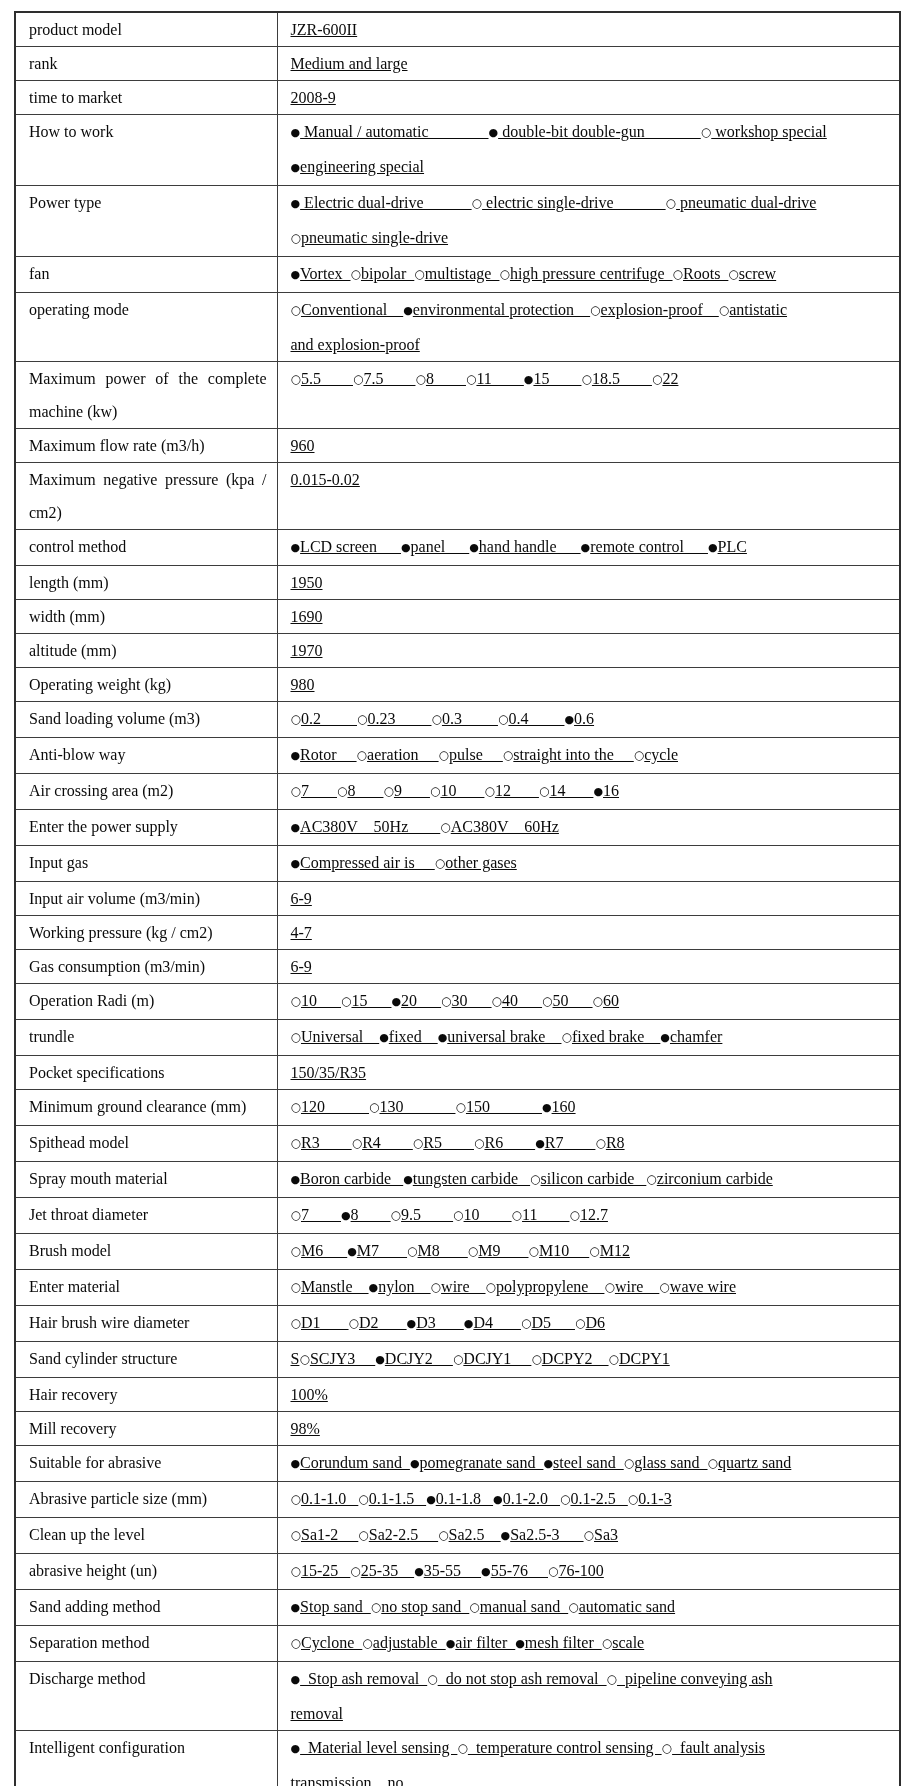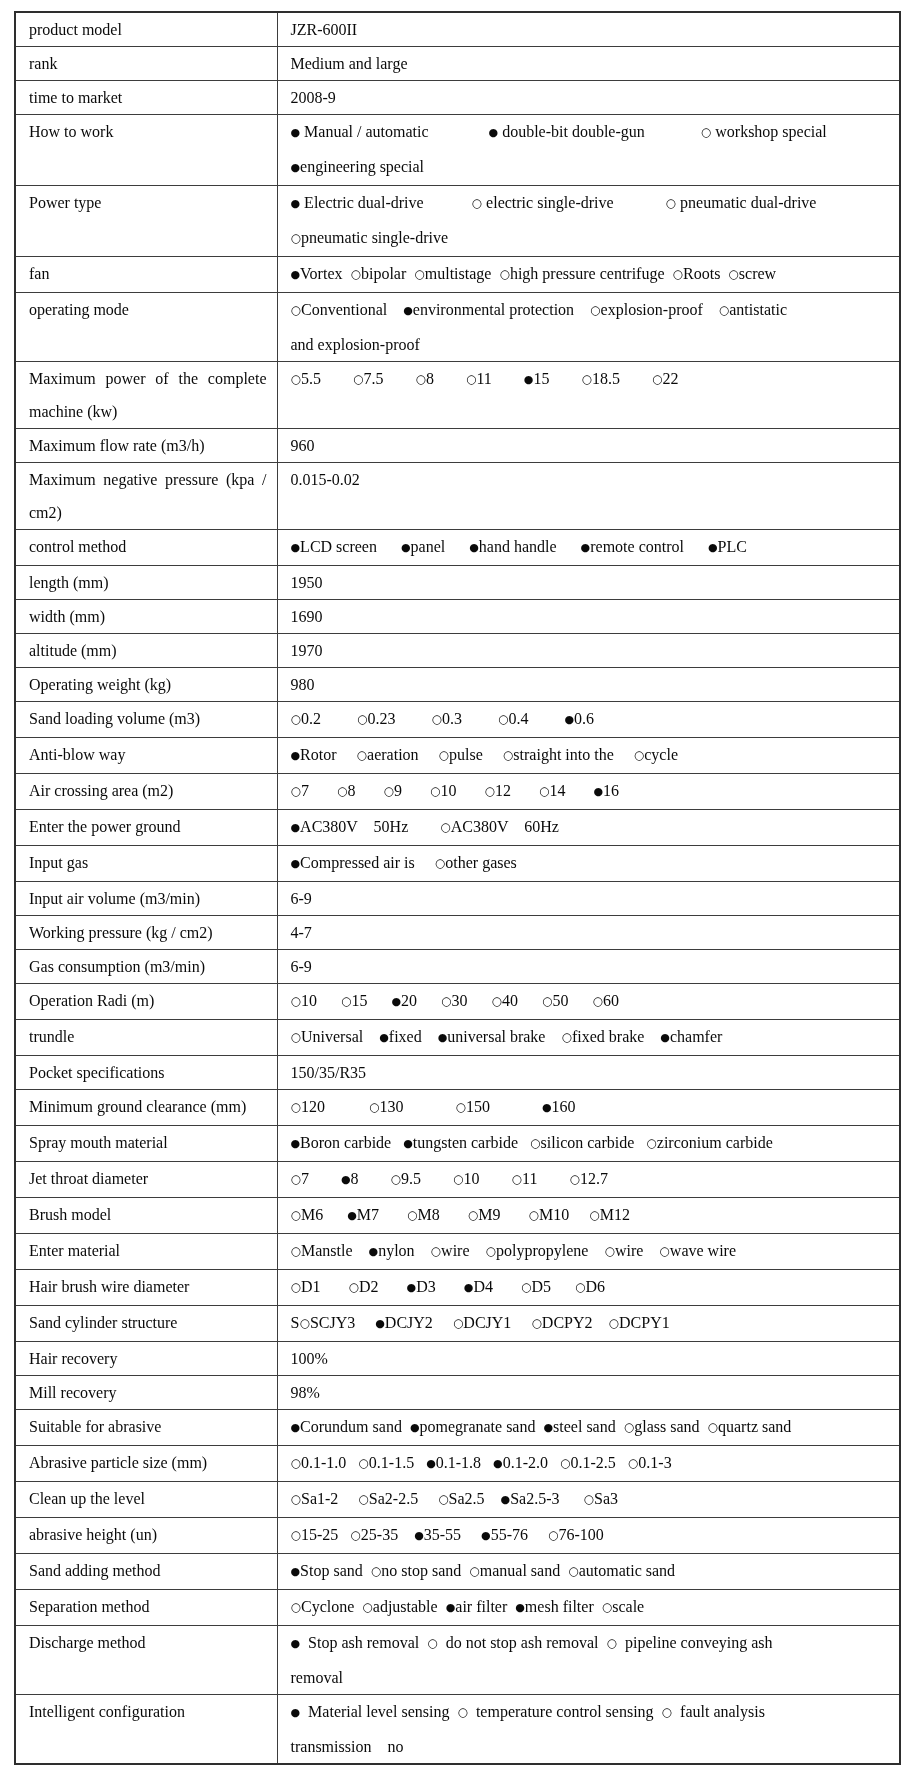--- a/index.html
+++ b/index.html
@@ -32,20 +32,21 @@
     width: 262px;
     padding: 0 10px 0 13px;
     text-align: justify;
     margin-left: 8px;
   }
   td.value-cell {
     padding: 0 20px 0 13px;
     white-space: pre-wrap;
     word-break: normal;
     overflow: hidden;
+    text-decoration: underline;
   }
   .bullet {
     font-family: "DejaVu Sans", sans-serif;
     font-size: 12px;
     display: inline-block;
     transform: translateY(-1px);
   }
   .filled-bullet { font-size: 11px; }
   .empty-bullet  { font-size: 12px; }
 </style>
@@ -128,21 +129,21 @@
         </tr>
         <tr>
           <td class="label-cell">Anti-blow way</td>
           <td class="value-cell"><span class="bullet filled-bullet">●</span>Rotor     <span class="bullet empty-bullet">○</span>aeration     <span class="bullet empty-bullet">○</span>pulse     <span class="bullet empty-bullet">○</span>straight into the     <span class="bullet empty-bullet">○</span>cycle</td>
         </tr>
         <tr>
           <td class="label-cell">Air crossing area (m2)</td>
           <td class="value-cell"><span class="bullet empty-bullet">○</span>7       <span class="bullet empty-bullet">○</span>8       <span class="bullet empty-bullet">○</span>9       <span class="bullet empty-bullet">○</span>10       <span class="bullet empty-bullet">○</span>12       <span class="bullet empty-bullet">○</span>14       <span class="bullet filled-bullet">●</span>16</td>
         </tr>
         <tr>
-          <td class="label-cell">Enter the power ground</td>
+          <td class="label-cell">Enter the power supply</td>
           <td class="value-cell"><span class="bullet filled-bullet">●</span>AC380V    50Hz        <span class="bullet empty-bullet">○</span>AC380V    60Hz</td>
         </tr>
         <tr>
           <td class="label-cell">Input gas</td>
           <td class="value-cell"><span class="bullet filled-bullet">●</span>Compressed air is     <span class="bullet empty-bullet">○</span>other gases</td>
         </tr>
         <tr>
           <td class="label-cell">Input air volume (m3/min)</td>
           <td class="value-cell">6-9</td>
         </tr>
@@ -162,20 +163,24 @@
           <td class="label-cell">trundle</td>
           <td class="value-cell"><span class="bullet empty-bullet">○</span>Universal    <span class="bullet filled-bullet">●</span>fixed    <span class="bullet filled-bullet">●</span>universal brake    <span class="bullet empty-bullet">○</span>fixed brake    <span class="bullet filled-bullet">●</span>chamfer</td>
         </tr>
         <tr>
           <td class="label-cell">Pocket specifications</td>
           <td class="value-cell">150/35/R35</td>
         </tr>
         <tr>
           <td class="label-cell">Minimum ground clearance (mm)</td>
           <td class="value-cell"><span class="bullet empty-bullet">○</span>120           <span class="bullet empty-bullet">○</span>130             <span class="bullet empty-bullet">○</span>150             <span class="bullet filled-bullet">●</span>160</td>
+        </tr>
+        <tr>
+          <td class="label-cell">Spithead model</td>
+          <td class="value-cell"><span class="bullet empty-bullet">○</span>R3        <span class="bullet empty-bullet">○</span>R4        <span class="bullet empty-bullet">○</span>R5        <span class="bullet empty-bullet">○</span>R6        <span class="bullet filled-bullet">●</span>R7        <span class="bullet empty-bullet">○</span>R8</td>
         </tr>
         <tr>
           <td class="label-cell">Spray mouth material</td>
           <td class="value-cell"><span class="bullet filled-bullet">●</span>Boron carbide   <span class="bullet filled-bullet">●</span>tungsten carbide   <span class="bullet empty-bullet">○</span>silicon carbide   <span class="bullet empty-bullet">○</span>zirconium carbide</td>
         </tr>
         <tr>
           <td class="label-cell">Jet throat diameter</td>
           <td class="value-cell"><span class="bullet empty-bullet">○</span>7        <span class="bullet filled-bullet">●</span>8        <span class="bullet empty-bullet">○</span>9.5        <span class="bullet empty-bullet">○</span>10        <span class="bullet empty-bullet">○</span>11        <span class="bullet empty-bullet">○</span>12.7</td>
         </tr>
         <tr>

